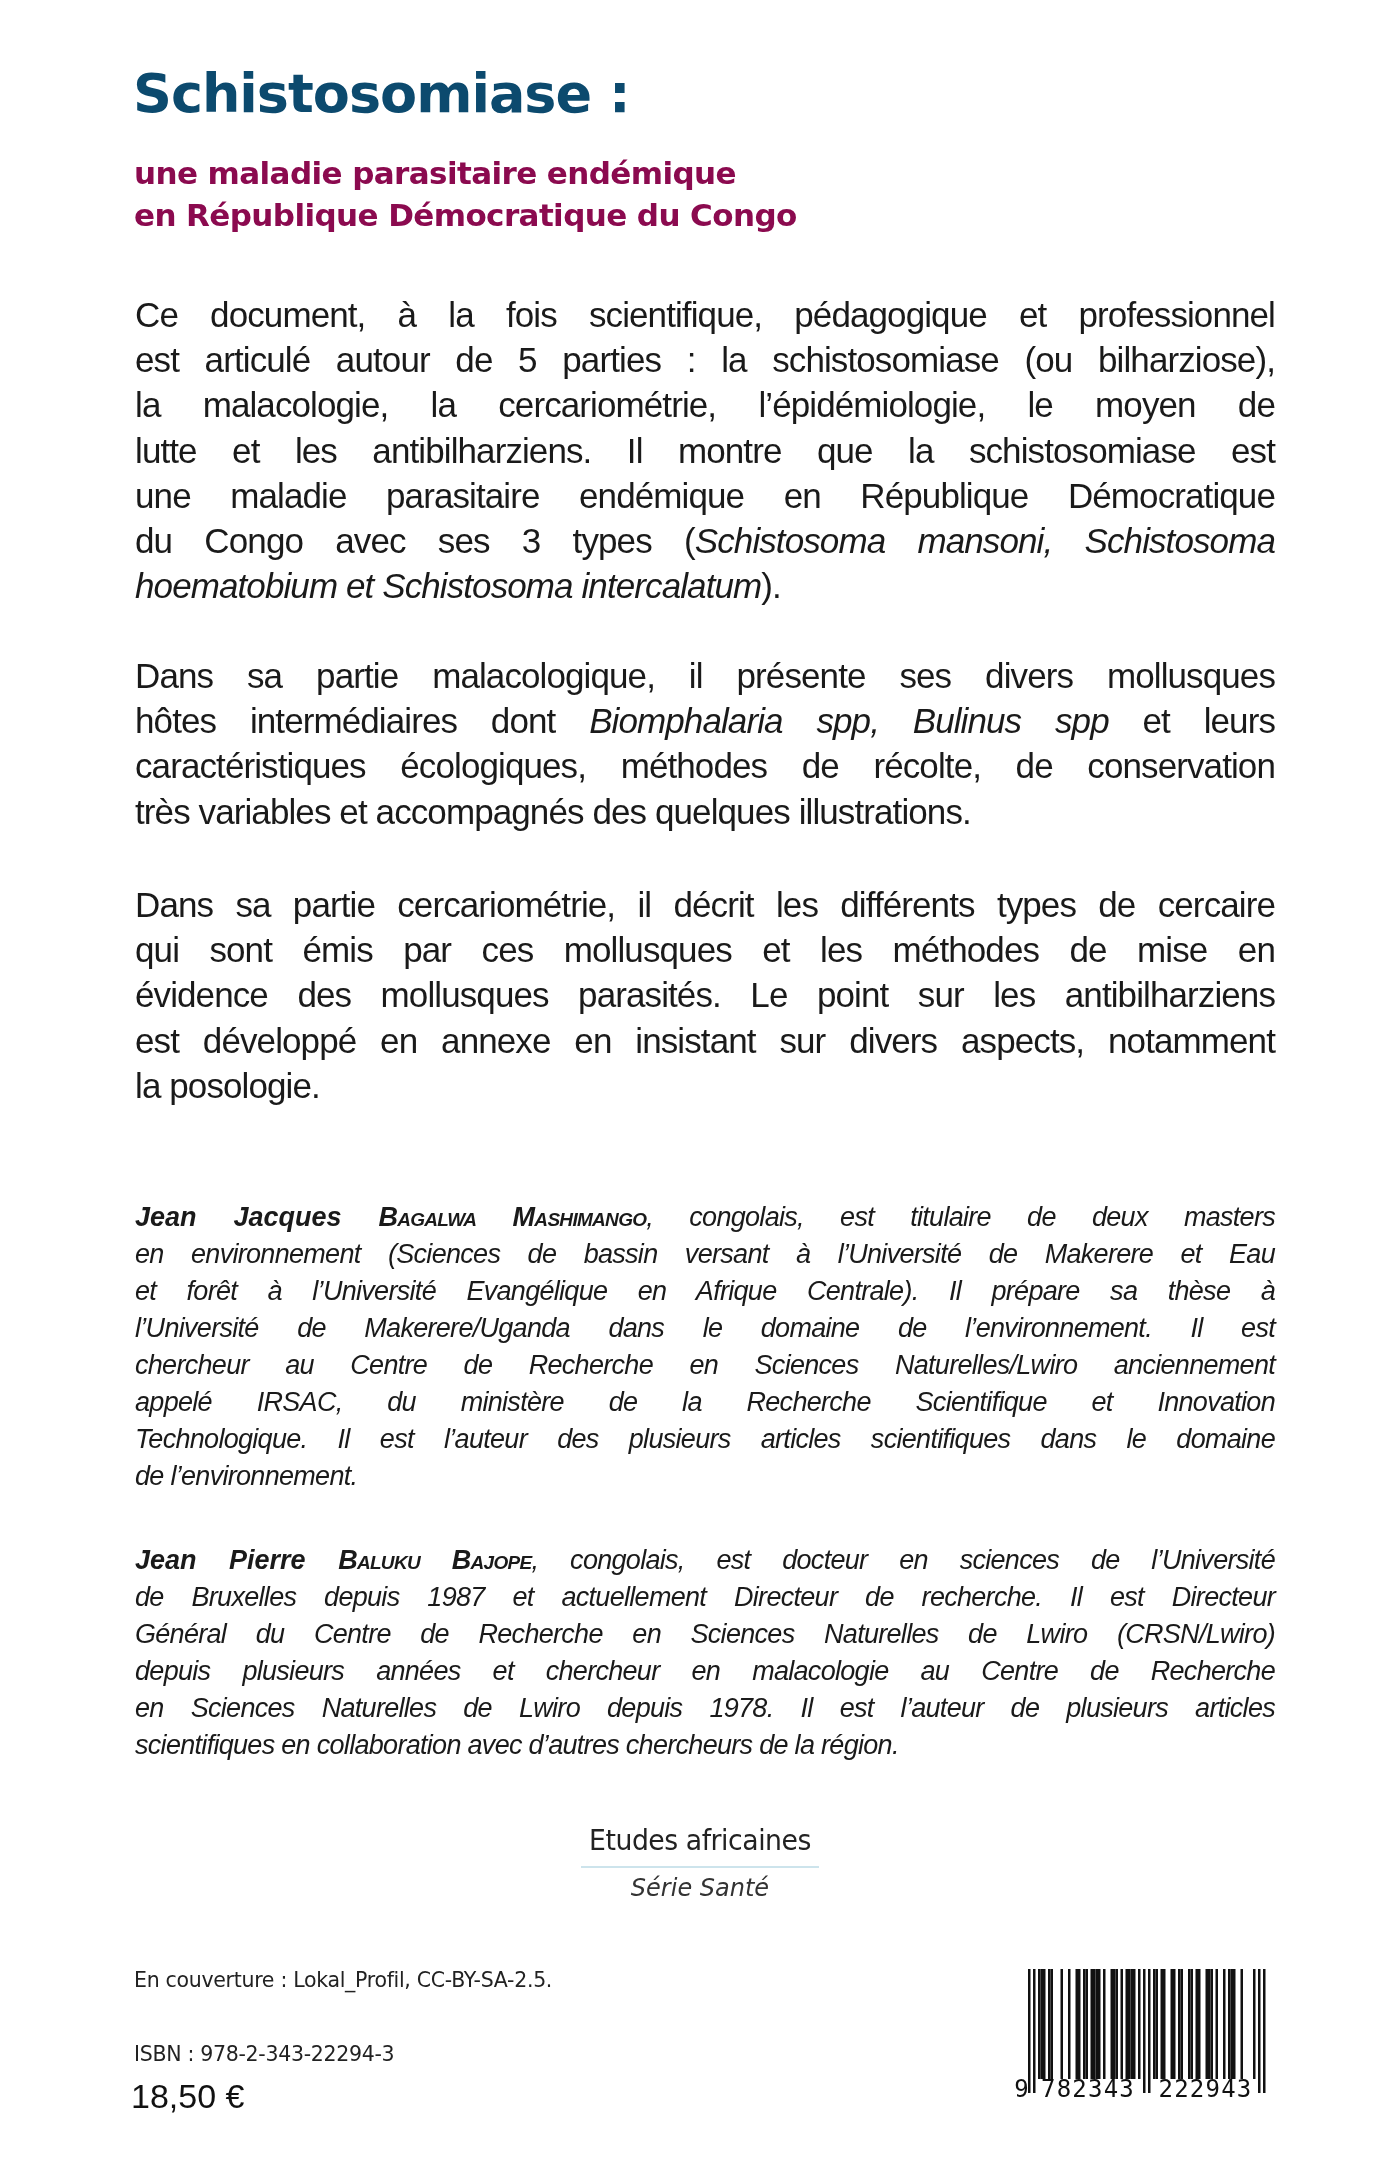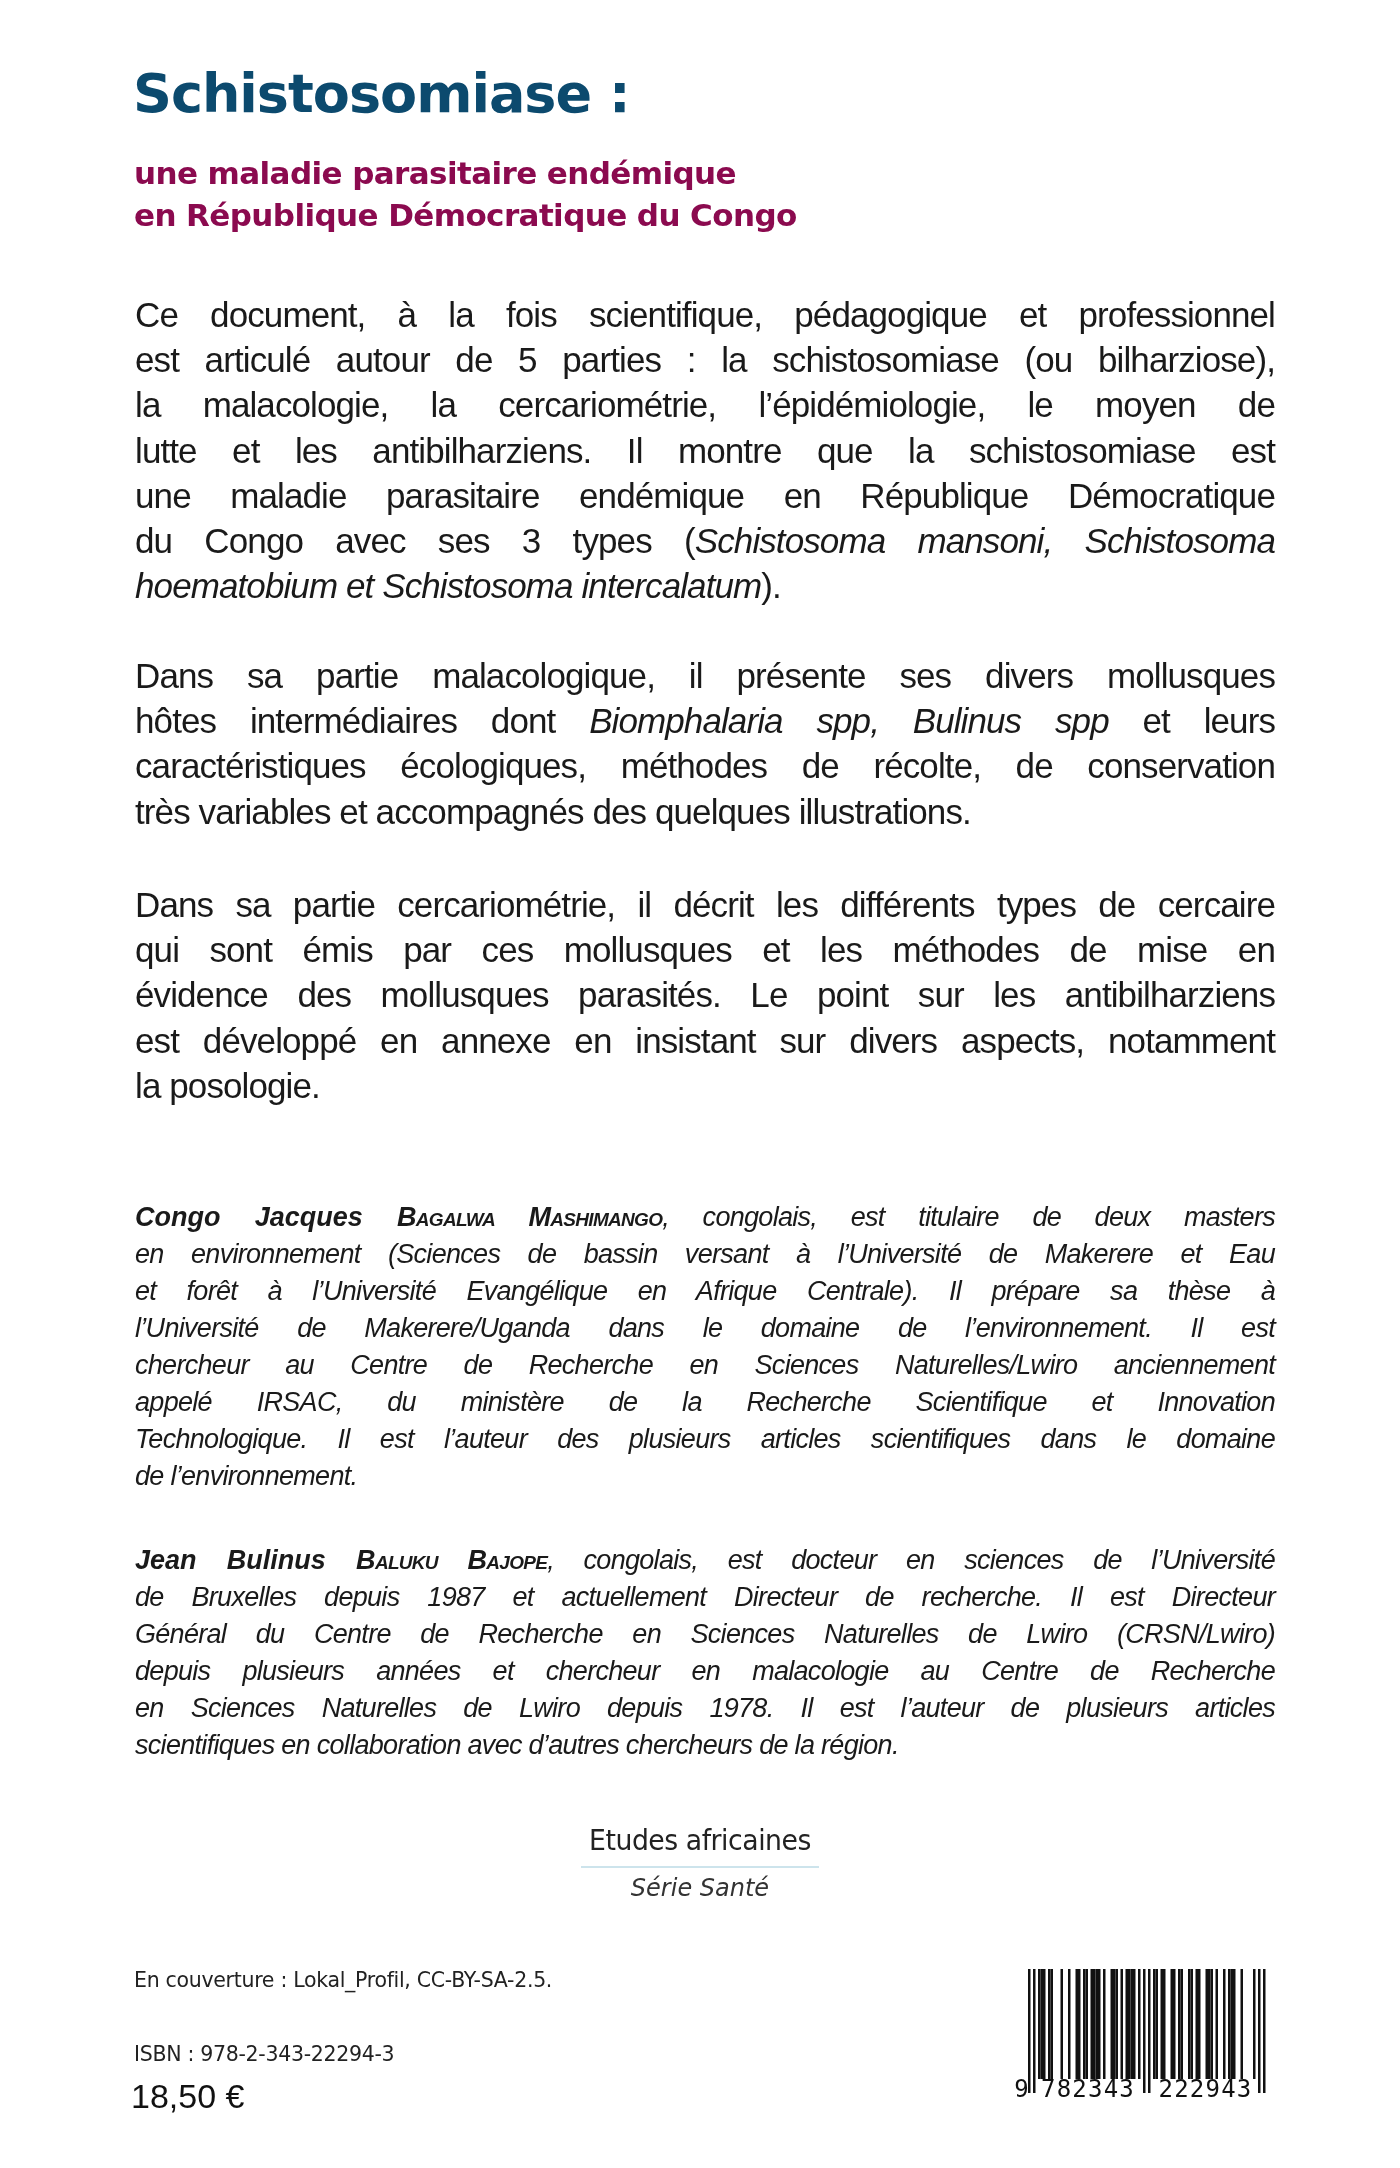--- a/index.html
+++ b/index.html
@@ -77,31 +77,31 @@
     <div class="abs body-block" style="top: 882px;">
       <div class="p-line"><span>Dans sa partie cercariométrie, il décrit les différents types de cercaire</span></div>
       <div class="p-line"><span>qui sont émis par ces mollusques et les méthodes de mise en</span></div>
       <div class="p-line"><span>évidence des mollusques parasités. Le point sur les antibilharziens</span></div>
       <div class="p-line"><span>est développé en annexe en insistant sur divers aspects, notamment</span></div>
       <div class="p-line last"><span>la posologie.</span></div>
     </div>
   </div>
 <div id="authors">
     <div class="abs body-block" style="top: 1199px;">
-      <div class="bio-line"><span class="name">Congo Jacques </span><span class="sc">Bagalwa Mashimango</span><span>, congolais, est titulaire de deux masters</span></div>
+      <div class="bio-line"><span class="name">Jean Jacques </span><span class="sc">Bagalwa Mashimango</span><span>, congolais, est titulaire de deux masters</span></div>
       <div class="bio-line"><span>en environnement (Sciences de bassin versant à l’Université de Makerere et Eau</span></div>
       <div class="bio-line"><span>et forêt à l’Université Evangélique en Afrique Centrale). Il prépare sa thèse à</span></div>
       <div class="bio-line"><span>l’Université de Makerere/Uganda dans le domaine de l’environnement. Il est</span></div>
       <div class="bio-line"><span>chercheur au Centre de Recherche en Sciences Naturelles/Lwiro anciennement</span></div>
       <div class="bio-line"><span>appelé IRSAC, du ministère de la Recherche Scientifique et Innovation</span></div>
       <div class="bio-line"><span>Technologique. Il est l’auteur des plusieurs articles scientifiques dans le domaine</span></div>
       <div class="bio-line last"><span>de l’environnement.</span></div>
     </div>
     <div class="abs body-block" style="top: 1542px;">
-      <div class="bio-line"><span class="name">Jean Bulinus </span><span class="sc">Baluku Bajope</span><span>, congolais, est docteur en sciences de l’Université</span></div>
+      <div class="bio-line"><span class="name">Jean Pierre </span><span class="sc">Baluku Bajope</span><span>, congolais, est docteur en sciences de l’Université</span></div>
       <div class="bio-line"><span>de Bruxelles depuis 1987 et actuellement Directeur de recherche. Il est Directeur</span></div>
       <div class="bio-line"><span>Général du Centre de Recherche en Sciences Naturelles de Lwiro (CRSN/Lwiro)</span></div>
       <div class="bio-line"><span>depuis plusieurs années et chercheur en malacologie au Centre de Recherche</span></div>
       <div class="bio-line"><span>en Sciences Naturelles de Lwiro depuis 1978. Il est l’auteur de plusieurs articles</span></div>
       <div class="bio-line last"><span>scientifiques en collaboration avec d’autres chercheurs de la région.</span></div>
     </div>
   </div>
 
 <div class="abs collection">
   <div class="coll-title">Etudes africaines</div>

